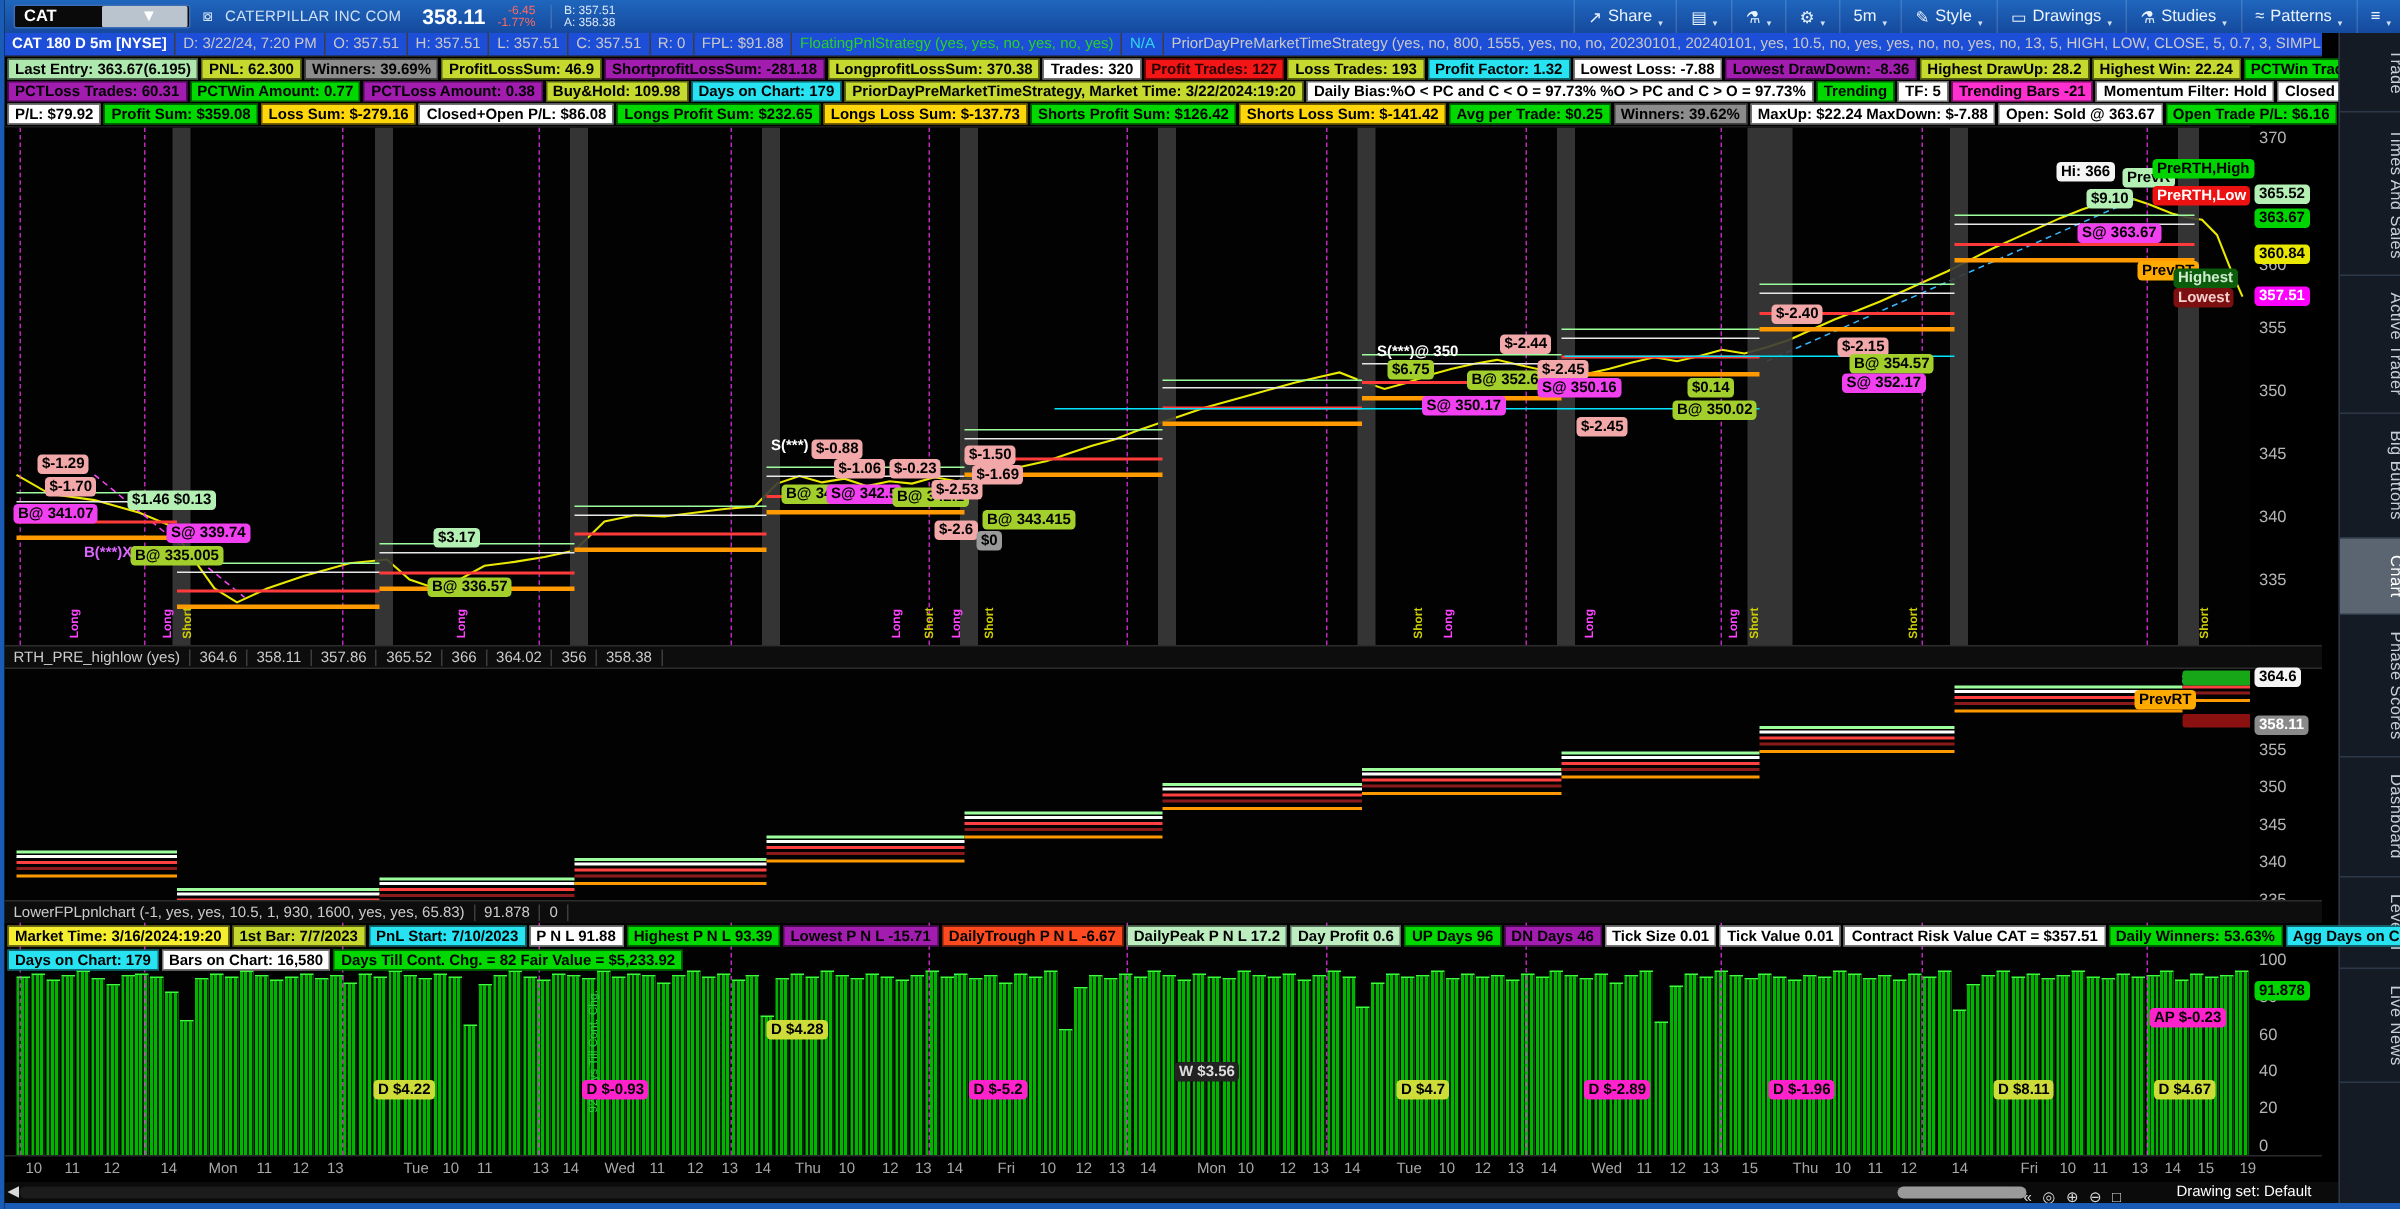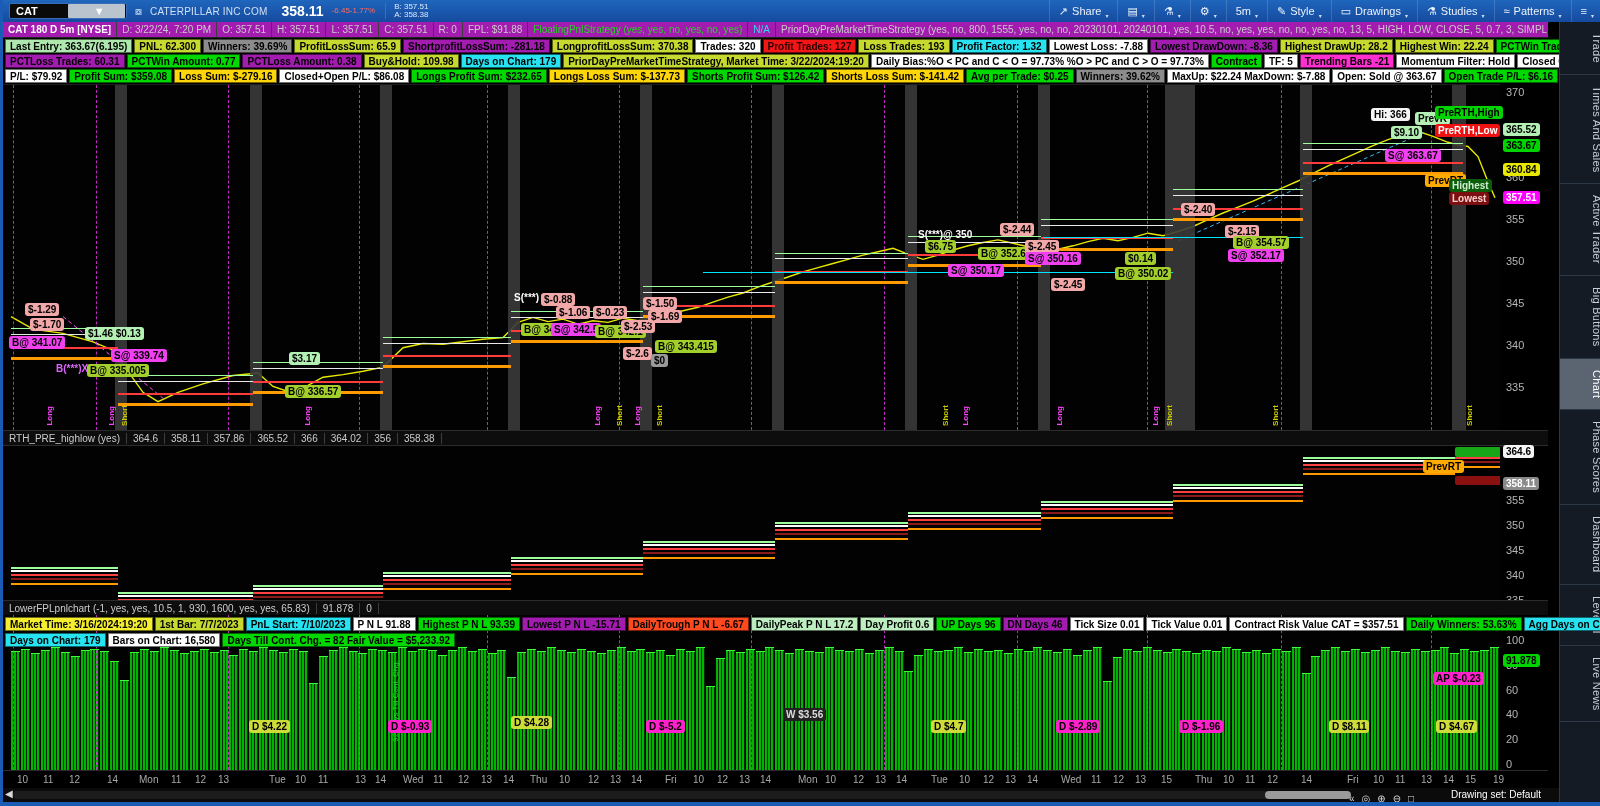--- a/index.html
+++ b/index.html
@@ -10,31 +10,31 @@
   
   #topbar { position:absolute; left:0; top:0; width:1600px; height:22px;
             background:linear-gradient(#1f66bd,#154a9e); display:flex; align-items:center; color:#fff; }
   .sym-box { margin-left:6px; width:118px; height:16px; background:#0a0a0a; border:1px solid #3a6db5;
              border-radius:2px; display:flex; align-items:center; }
   .sym-box span { flex:1; padding-left:6px; font-size:11px; font-weight:bold; color:#fff; }
   .sym-dd { width:16px; height:14px; background:#b9c4cf; color:#222; font-size:7px; text-align:center; line-height:14px; border-radius:1px; margin-right:1px;}
   .link-ic { margin:0 8px; color:#cfe0f5; font-size:11px; }
   .company { font-size:10px; color:#cfe0f5; letter-spacing:.2px; margin-right:14px; }
   .last-px { font-size:14px; font-weight:bold; margin-right:8px; }
-  .chg { display:flex; line-height:8px; margin-right:10px; }
+  .chg { display:flex; flex-direction:column; line-height:8px; margin-right:10px; }
   .chg span { font-size:8px; color:#ff6a5e; text-align:right; }
   .ba { display:flex; flex-direction:column; line-height:8px; border-left:1px solid #3f70b5; padding-left:8px;}
   .ba span { font-size:8px; color:#dce8f8; }
   #topbar .spacer { flex:1; }
   .tb-btn { display:flex; align-items:center; gap:4px; padding:0 9px; height:22px; font-size:11px;
             color:#eaf2fc; border-left:1px solid rgba(255,255,255,.15); cursor:pointer; }
   .tb-btn .ic { font-size:11px; }
   .tb-btn .caret { font-size:6px; align-self:flex-end; margin-bottom:3px; color:#cfe0f5;}
   
-  #row2 { position:absolute; left:0; top:22px; width:1545px; height:16px; background:#a21caf;
+  #row2 { position:absolute; left:0; top:22px; width:1545px; height:16px; background:#1d4ed8;
           display:flex; align-items:center; border-bottom:1px solid #222; overflow:hidden;}
   #row2 .cell { font-size:10px; color:#c9c9c9; padding:2px 5px; border-right:1px solid #3d3d3d; white-space:nowrap; }
   #row2 .cell.bold { color:#fff; font-weight:bold; }
   #row2 .cell.green { color:#29d129; }
   #row2 .cell.cyan { color:#2fd9e8; }
   
   .statrow { position:absolute; left:2px; display:flex; gap:2px; height:14px; }
   .badge { font-size:10px; font-weight:bold; color:#000; padding:0 4px; line-height:14px; white-space:nowrap;
            border:1px solid rgba(0,0,0,.55); }
   .b-yg{background:#c6d92e} .b-mint{background:#aee8ae} .b-gray{background:#8c8c8c}
@@ -179,42 +179,42 @@
       <span class="cell green">FloatingPnlStrategy (yes, yes, no, yes, no, yes)</span>
       <span class="cell cyan">N/A</span>
       <span class="cell">PriorDayPreMarketTimeStrategy (yes, no, 800, 1555, yes, no, no, 20230101, 20240101, yes, 10.5, no, yes, yes, no, no, yes, no, 13, 5, HIGH, LOW, CLOSE, 5, 0.7, 3, SIMPLE, 1, no, yes, Hold,...</span>
     </div>
 
   <div id="statrows">
       <div class="statrow" style="top: 39px;">
         <span class="badge b-mint">Last Entry: 363.67(6.195)</span>
         <span class="badge b-yg">PNL: 62.300</span>
         <span class="badge b-gray">Winners: 39.69%</span>
-        <span class="badge b-yg">ProfitLossSum: 65.9</span>
+        <span class="badge b-yg">ProfitLossSum: 46.9</span>
         <span class="badge b-pink">ShortprofitLossSum: -281.18</span>
         <span class="badge b-yg">LongprofitLossSum: 370.38</span>
         <span class="badge b-white">Trades: 320</span>
         <span class="badge b-red">Profit Trades: 127</span>
         <span class="badge b-yg">Loss Trades: 193</span>
         <span class="badge b-cyan">Profit Factor: 1.32</span>
         <span class="badge b-white">Lowest Loss: -7.88</span>
         <span class="badge b-pink">Lowest DrawDown: -8.36</span>
         <span class="badge b-yg">Highest DrawUp: 28.2</span>
         <span class="badge b-yg">Highest Win: 22.24</span>
         <span class="badge b-green">PCTWin Trades: 39.69</span>
       </div>
       <div class="statrow" style="top: 54px;">
         <span class="badge b-pink">PCTLoss Trades: 60.31</span>
         <span class="badge b-green">PCTWin Amount: 0.77</span>
         <span class="badge b-pink">PCTLoss Amount: 0.38</span>
         <span class="badge b-yg">Buy&amp;Hold: 109.98</span>
         <span class="badge b-cyan">Days on Chart: 179</span>
         <span class="badge b-yg">PriorDayPreMarketTimeStrategy, Market Time: 3/22/2024:19:20</span>
         <span class="badge b-white">Daily Bias:%O &lt; PC and C &lt; O = 97.73%  %O &gt; PC and C &gt; O = 97.73%</span>
-        <span class="badge b-green">Contract</span>
+        <span class="badge b-green">Trending</span>
         <span class="badge b-white">TF: 5</span>
         <span class="badge b-mag">Trending Bars -21</span>
         <span class="badge b-white">Momentum Filter: Hold</span>
         <span class="badge b-white">Closed Orders: 320</span>
       </div>
       <div class="statrow" style="top: 69px;">
         <span class="badge b-white">P/L: $79.92</span>
         <span class="badge b-green">Profit Sum: $359.08</span>
         <span class="badge b-gold">Loss Sum: $-279.16</span>
         <span class="badge b-white">Closed+Open P/L: $86.08</span>
@@ -666,21 +666,21 @@
       <span class="chip c-green" style="left: 1432px; top: 106px;">PreRTH,High</span>
       <span class="chip c-red" style="left: 1432px; top: 124px;">PreRTH,Low</span>
       <span class="chip c-mint" style="left: 1388px; top: 126px;">$9.10</span>
       <span class="chip c-mag" style="left: 1382px; top: 149px;">S@ 363.67</span>
       <span class="chip c-orange" style="left: 1422px; top: 174px;">PrevRT</span>
       <span class="chip c-dgreen" style="left: 1446px; top: 179px;">Highest</span>
       <span class="chip c-dred" style="left: 1446px; top: 192px;">Lowest</span>
       <span class="chip c-orange" style="left: 1420px; top: 460px;">PrevRT</span>
       <span class="chip c-ygreen" style="left: 246px; top: 720px;">D $4.22</span>
       <span class="chip c-magB" style="left: 385px; top: 720px;">D $-0.93</span>
-      <span class="chip c-ygreen" style="left: 508px; top: 716px;">D $4.28</span>
+      <span class="chip c-ygreen" style="left: 508px; top: 680px;">D $4.28</span>
       <span class="chip c-magB" style="left: 643px; top: 720px;">D $-5.2</span>
       <span class="chip c-dark" style="left: 780px; top: 708px;">W $3.56</span>
       <span class="chip c-ygreen" style="left: 928px; top: 720px;">D $4.7</span>
       <span class="chip c-magB" style="left: 1053px; top: 720px;">D $-2.89</span>
       <span class="chip c-magB" style="left: 1176px; top: 720px;">D $-1.96</span>
       <span class="chip c-ygreen" style="left: 1326px; top: 720px;">D $8.11</span>
       <span class="chip c-ygreen" style="left: 1433px; top: 720px;">D $4.67</span>
       <span class="chip c-magB" style="left: 1430px; top: 672px;">AP $-0.23</span>
       <span class="vtext" style="left: 388px; top: 660px;">92 Days Till Cont. Chg.</span>
     </div>

